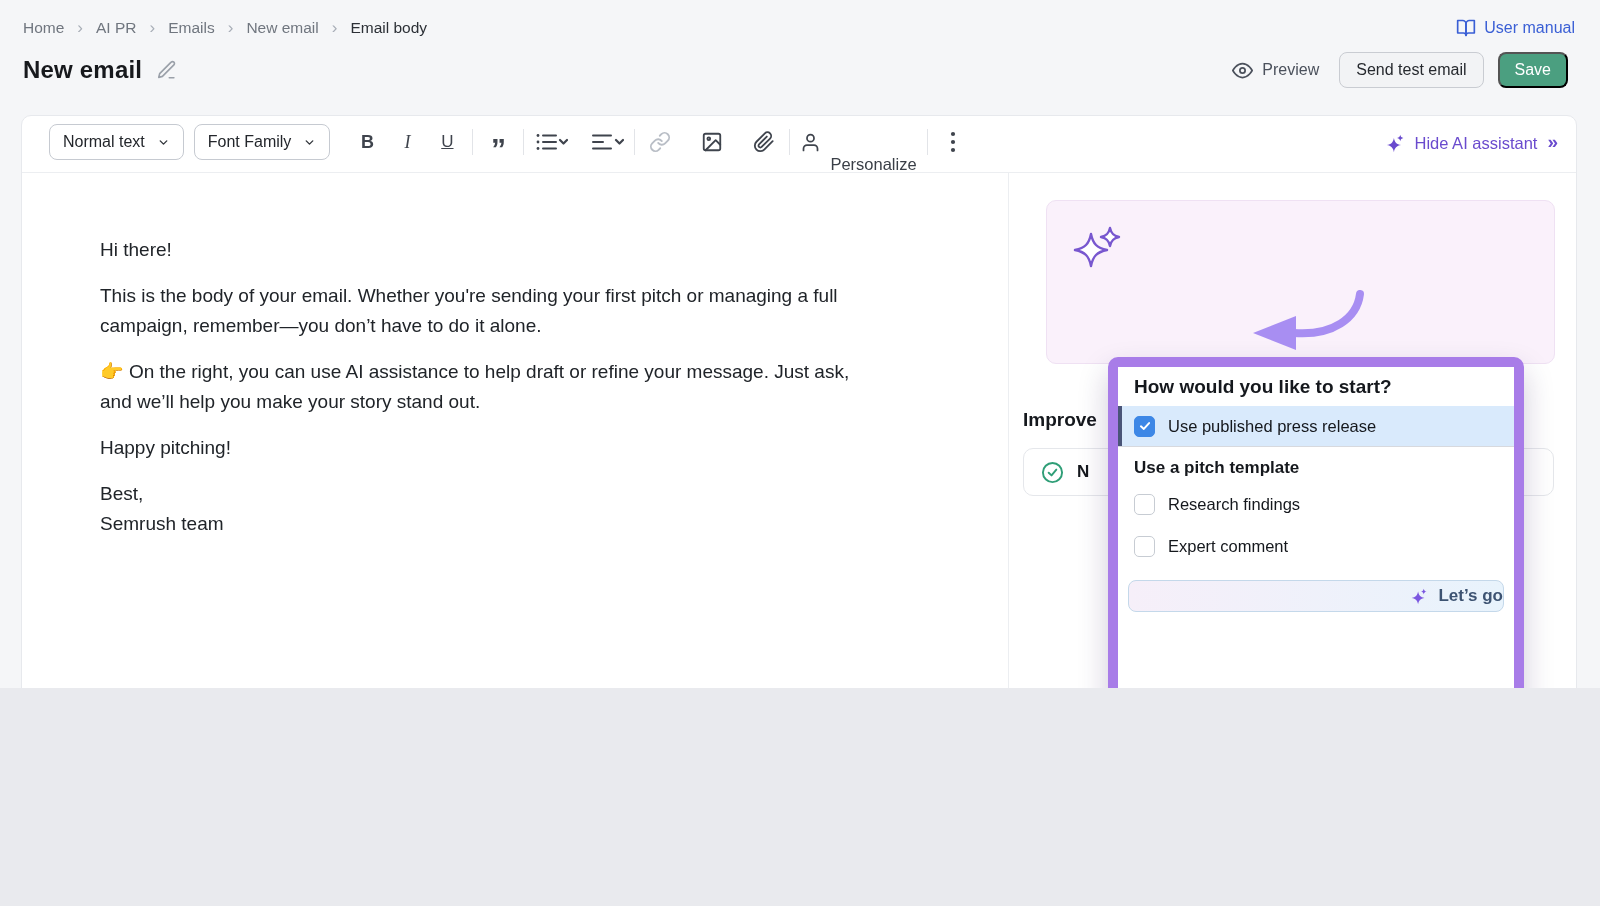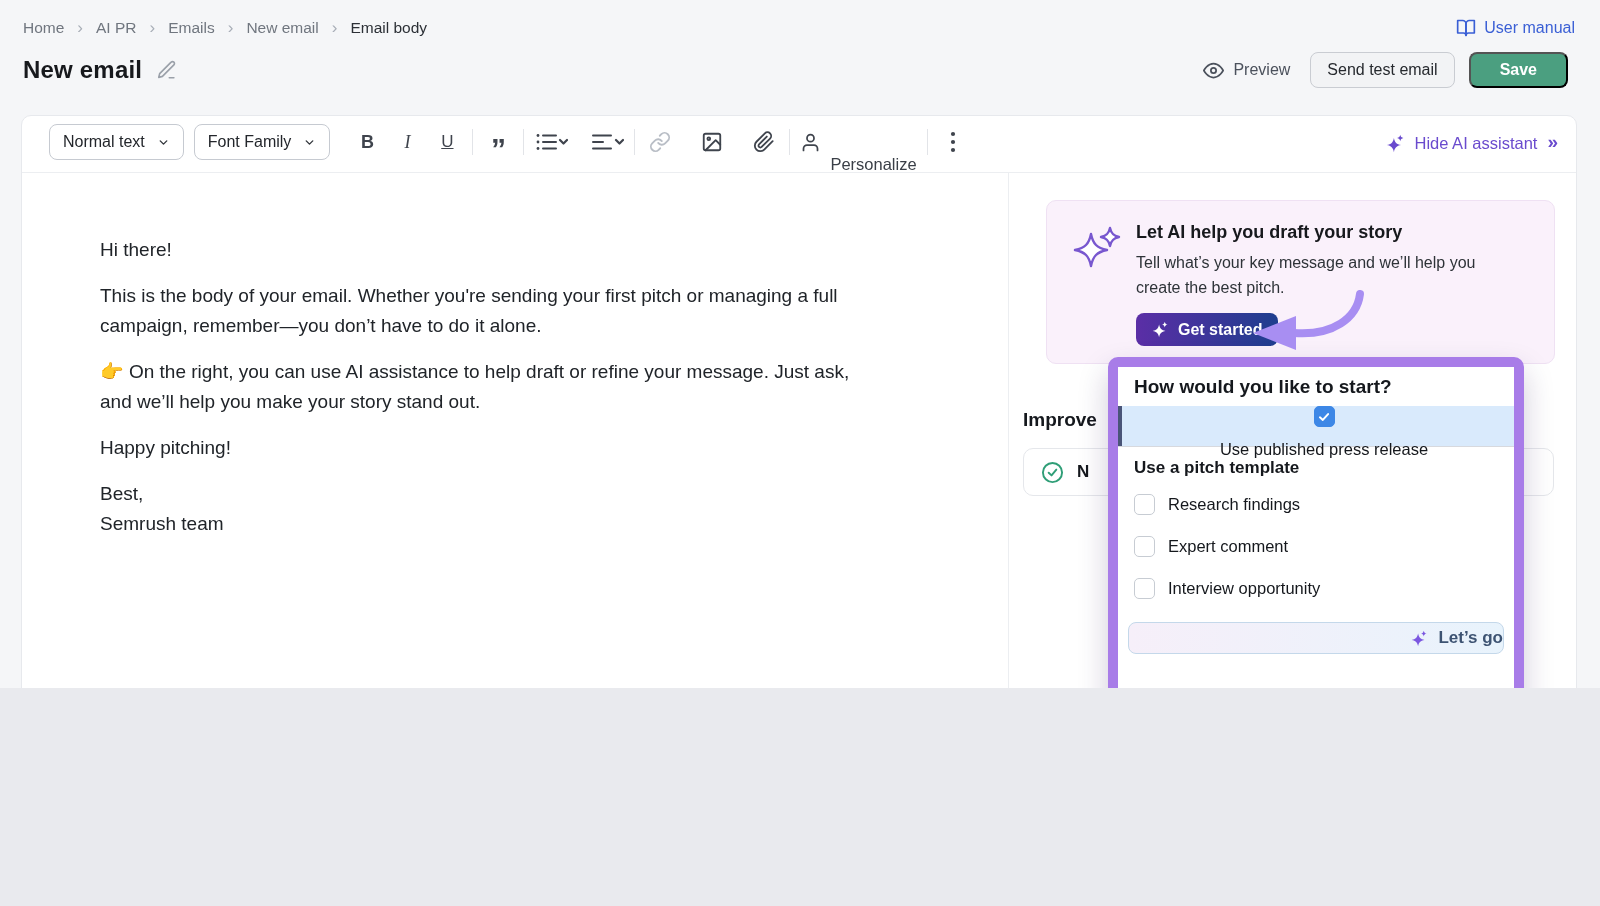--- a/index.html
+++ b/index.html
@@ -15,21 +15,21 @@
   .crumb-sep { color:#a8aeb7; font-size:17px; }
   .crumb-current { color:#2c3036; }
   .user-manual { margin-left:auto; display:flex; align-items:center; gap:8px; color:#3a5fd5; font-size:16px; cursor:pointer; }
   .title-row { position:absolute; left:23px; top:52px; right:32px; display:flex; align-items:center; }
   .page-title { font-size:24px; font-weight:700; color:#17191d; letter-spacing:.2px; }
   .title-edit { margin-left:14px; color:#9aa0a9; }
   .head-actions { margin-left:auto; display:flex; align-items:center; gap:14px; }
   .btn { display:inline-flex; align-items:center; justify-content:center; height:36px; border-radius:8px; font-size:16px; cursor:pointer; }
   .btn-ghost { gap:9px; color:#4b515c; padding:0 6px; }
   .btn-secondary { background:#f2f3f5; border:1px solid #c9ccd2; color:#26292e; padding:0 16px; }
-  .btn-save { background:#4b9f80; color:#fff; font-weight:700; padding:0 29px; }
+  .btn-save { background:#4b9f80; color:#fff; font-weight:400; padding:0 15px; }
   
   .card { position:absolute; left:21px; top:115px; width:1556px; height:800px;
           background:#fff; border:1px solid #e7e9ed; border-radius:10px 10px 0 0; }
   .toolbar { position:absolute; left:0; top:0; right:0; height:57px; border-bottom:1px solid #eceef1;
              display:flex; align-items:center; padding:0 20px 4px 27px; }
   .select { display:flex; align-items:center; gap:12px; height:36px; border:1px solid #c6cad1; border-radius:8px;
             padding:0 13px; font-size:16px; color:#23262b; cursor:pointer; background:#fff; }
   .tb-gap { width:10px; } .tb-gap-lg { width:22px; }
   .tb-btn { display:flex; align-items:center; justify-content:center; min-width:30px; height:32px; cursor:pointer; color:#3f444d; }
   .tb-bold { font-size:18px; font-weight:700; }
@@ -61,21 +61,21 @@
   .improve-head { position:absolute; left:1001px; top:293px; font-size:19px; font-weight:700; color:#15181d; z-index:1; }
   .status-card { position:absolute; left:1001px; top:332px; width:531px; height:48px; background:#fff; border:1px solid #e5e7eb;
                  border-radius:10px; display:flex; align-items:center; gap:13px; padding:0 17px; z-index:1; }
   .status-label { font-size:17px; font-weight:600; color:#15181d; }
   
   .dropdown { position:absolute; left:1086px; top:241px; width:416px; height:359px; z-index:5;
               border:10px solid #a87ce8; border-radius:10px; background:#fff;
               box-shadow:0 14px 30px rgba(40,20,80,.22); }
   .dd-question { margin:9px 16px 8px; font-size:19px; font-weight:700; color:#15181d; }
   .dd-row { display:flex; align-items:center; gap:13px; height:45px; padding-left:16px; cursor:pointer; }
-  .dd-row.selected { height:40px; background:#d9eafc; border-left:4px solid #4a5578; padding-left:12px;flex-direction:column; }
+  .dd-row.selected { height:40px; background:#d9eafc; border-left:4px solid #4a5578; padding-left:12px; }
   .dd-row.template { height:42px; }
   .dd-label { font-size:16.5px; color:#15181d; }
   .dd-sep { border-top:1px solid #d7d9de; }
   .dd-subhead { margin:11px 16px 5px; font-size:17px; font-weight:700; color:#15181d; }
   .cbx { width:21px; height:21px; border-radius:5px; background:#fff; border:1.5px solid #c7ccd3; flex:0 0 21px; }
   .cbx.checked { background:#3d87e6; border-color:#3d87e6; display:flex; align-items:center; justify-content:center; }
   .lets-go { margin:13px 10px 0; height:32px; border:1px solid #c4d8ea; border-radius:8px;
              background:linear-gradient(90deg,#f6eff9,#e8f3fc); display:flex; align-items:center; justify-content:flex-end;
              gap:10px; font-size:17px; font-weight:600; color:#3d5372; cursor:pointer; }
   .cta-arrow { position:absolute; left:1210px; top:172px; z-index:6; pointer-events:none; }
@@ -258,34 +258,20 @@
       </span>
     </div>
 
     <div class="promo">
       <div class="promo-icon">
         <svg width="52" height="48" viewBox="0 0 52 48" fill="#ffffff" stroke="#7857cf" stroke-width="2.4" stroke-linejoin="round">
           <path d="M20 10 C22 20 26 24 36 26 C26 28 22 32 20 42 C18 32 14 28 4 26 C14 24 18 20 20 10 Z"></path>
           <path d="M39 4 C40.2 9.5 42.5 11.8 48 13 C42.5 14.2 40.2 16.5 39 22 C37.8 16.5 35.5 14.2 30 13 C35.5 11.8 37.8 9.5 39 4 Z"></path>
         </svg>
       </div>
-      <div>
-        <div class="promo-title">Let AI help you draft your story</div>
-        <div class="promo-desc">Tell what’s your key message and we’ll help you
-create the best pitch.</div>
-        <div class="get-started">
-          <span>
-            <svg width="17" height="17" viewBox="0 0 24 24" fill="#ffffff">
-              <path d="M10 5 C11 10.5 13.5 13 19 14 C13.5 15 11 17.5 10 23 C9 17.5 6.5 15 1 14 C6.5 13 9 10.5 10 5 Z"></path>
-              <path d="M18 1 C18.45 3.4 19.6 4.55 22 5 C19.6 5.45 18.45 6.6 18 9 C17.55 6.6 16.4 5.45 14 5 C16.4 4.55 17.55 3.4 18 1 Z"></path>
-            </svg>
-          </span>
-          <span>Get started</span>
-        </div>
-      </div>
     </div>
 
     <div class="improve-head">Improve</div>
     <div class="status-card">
       <span>
         <svg width="23" height="23" viewBox="0 0 24 24" fill="none" stroke="#2f9e77" stroke-width="2" stroke-linecap="round" stroke-linejoin="round">
           <circle cx="12" cy="12" r="10"></circle>
             <polyline points="8 12.2 11 15 16 9"></polyline>
         </svg>
       </span>
@@ -305,24 +291,20 @@
       <div class="dd-sep"></div>
       <div class="dd-subhead">Use a pitch template</div>
       <div class="dd-row template">
         <span class="cbx"></span>
         <span class="dd-label">Research findings</span>
       </div>
       <div class="dd-row template">
         <span class="cbx"></span>
         <span class="dd-label">Expert comment</span>
       </div>
-      <div class="dd-row template">
-        <span class="cbx"></span>
-        <span class="dd-label">Interview opportunity</span>
-      </div>
       <div class="lets-go">
         <span>
           <svg width="17" height="17" viewBox="0 0 24 24" fill="#7b57e0">
             <path d="M10 5 C11 10.5 13.5 13 19 14 C13.5 15 11 17.5 10 23 C9 17.5 6.5 15 1 14 C6.5 13 9 10.5 10 5 Z"></path>
             <path d="M18 1 C18.45 3.4 19.6 4.55 22 5 C19.6 5.45 18.45 6.6 18 9 C17.55 6.6 16.4 5.45 14 5 C16.4 4.55 17.55 3.4 18 1 Z"></path>
           </svg>
         </span>
         <span>Let’s go</span>
       </div>
     </div>

